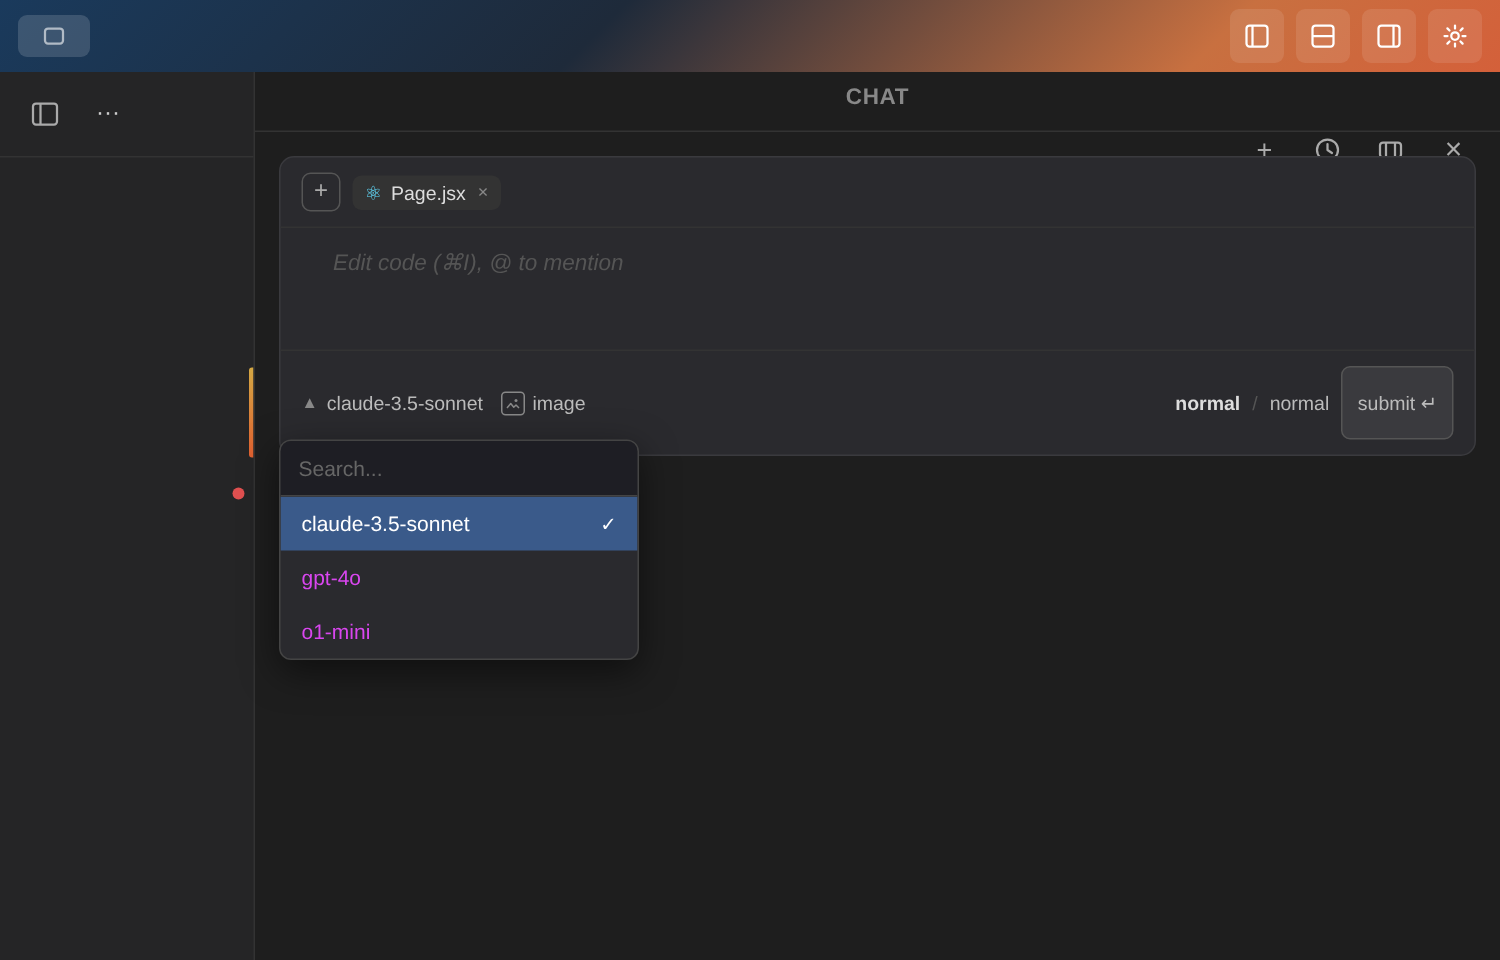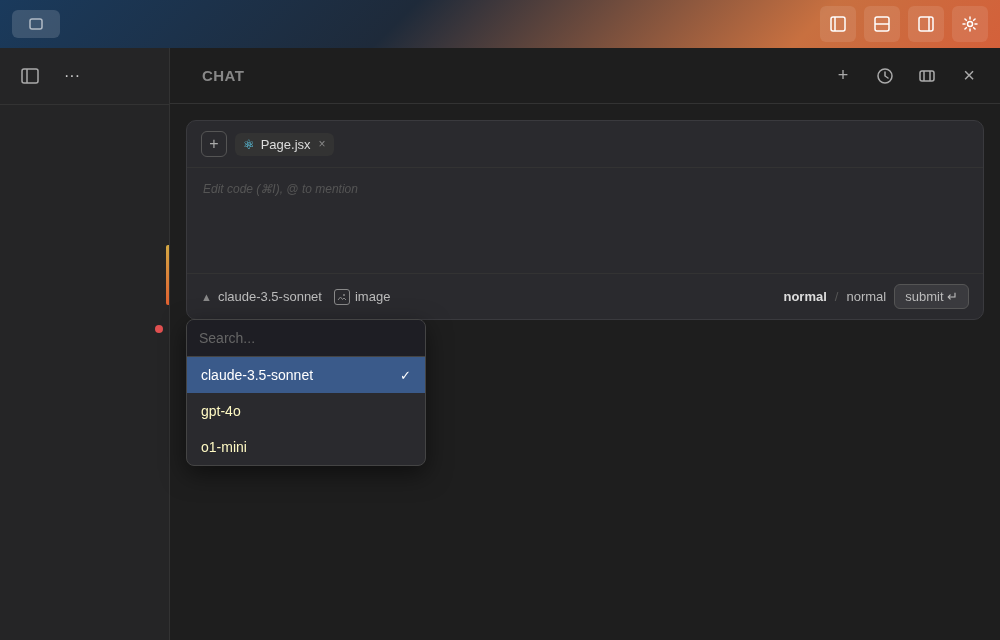--- a/index.html
+++ b/index.html
@@ -138,22 +138,23 @@
       flex-direction: column;
       min-width: 0;
     }
 
     
     .tab-bar {
       display: flex;
       align-items: center;
       padding: 0 16px;
       border-bottom: 1px solid #333;
-      height: 56px;
+      height: 40px;
       gap: 4px;
+      flex-direction: column;
     }
 
     .tab {
       padding: 8px 16px;
       cursor: pointer;
       font-size: 15px;
       font-weight: 600;
       color: #888;
       position: relative;
       border-radius: 4px 4px 0 0;
@@ -258,22 +259,23 @@
       color: #888;
       cursor: pointer;
       font-size: 12px;
       margin-left: 2px;
     }
 
     .composer-input {
       flex: 1;
       padding: 14px 16px;
       color: #555;
-      font-size: 12px;
+      font-size: 15px;
       font-style: italic;
+      margin-left: 19px;
     }
 
     .composer-footer {
       display: flex;
       align-items: center;
       padding: 10px 14px;
       border-top: 1px solid #333;
       gap: 12px;
     }
 
@@ -326,34 +328,34 @@
     }
 
     .divider-slash {
       color: #555;
     }
 
     .submit-btn {
       background: #3a3a3e;
       border: 1px solid #555;
       border-radius: 6px;
-      padding: 4px 10px;
+      padding: 16px 10px;
       color: #bbb;
       font-size: 13px;
       cursor: pointer;
       display: flex;
       align-items: center;
       gap: 5px;
     }
 
     
     .dropdown-overlay {
       position: absolute;
       left: 16px;
-      top: 215px;
+      top: 205px;
       width: 240px;
       background: #2a2a2e;
       border: 1px solid #444;
       border-radius: 8px;
       overflow: hidden;
       z-index: 100;
       box-shadow: 0 8px 24px rgba(0,0,0,0.5);
     }
 
     .dropdown-search {
@@ -368,21 +370,21 @@
     }
 
     .dropdown-search::placeholder {
       color: #666;
     }
 
     .dropdown-item {
       padding: 10px 14px;
       cursor: pointer;
       font-size: 14px;
-      color: #fef9c3;
+      color: #d946ef;
       display: flex;
       align-items: center;
       justify-content: space-between;
     }
 
     .dropdown-item.selected {
       background: #3a5a8a;
       color: #fff;
     }
 

